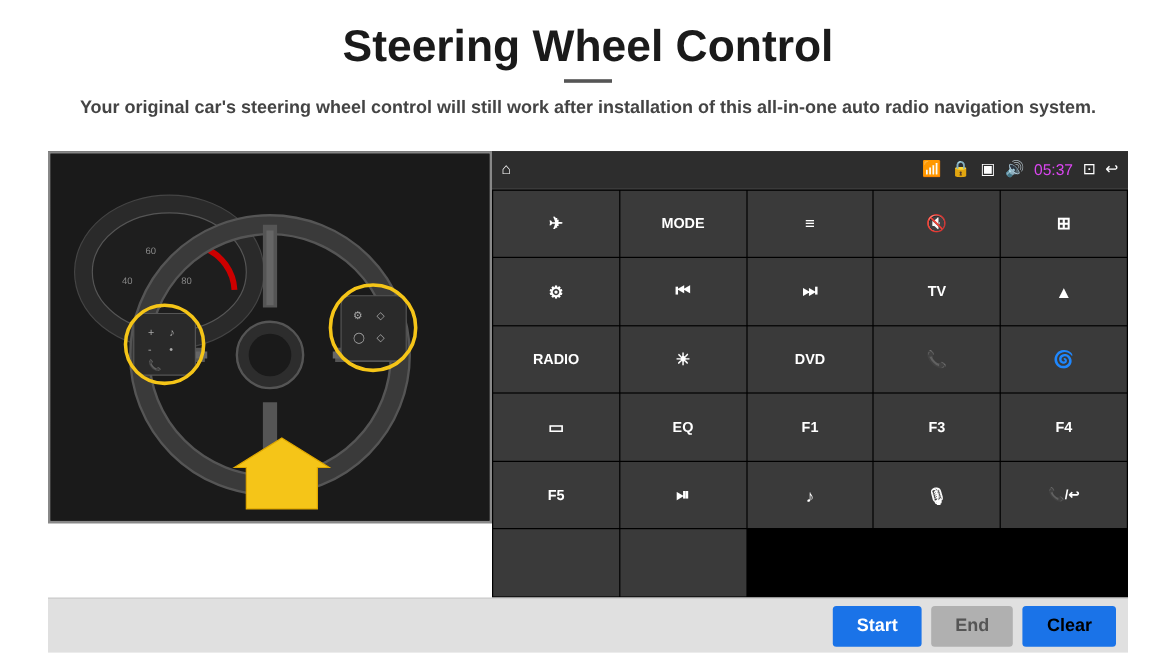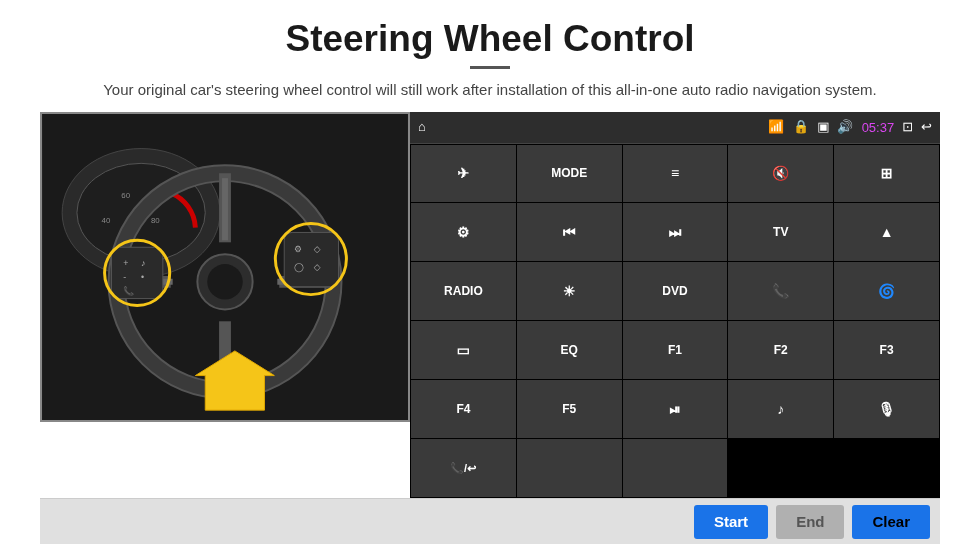--- a/index.html
+++ b/index.html
@@ -34,22 +34,23 @@
       height: 3px;
       background: #555;
       margin: 0 auto 10px;
     }
 
     .subtitle {
       font-size: 15px;
       color: #444;
       text-align: center;
       line-height: 1.5;
-      margin-bottom: 10px;
-      font-family: Arial, sans-serif;
+      margin-bottom: 24px;
+      font-family: Arial, sans-serif;
+      font-weight: bold;
     }
 
     .content-row {
       display: flex;
       flex-direction: row;
       width: 100%;
       gap: 0;
       flex: 1;
     }
 
@@ -322,23 +323,20 @@
           <span class="btn-icon">▭</span>
         </button>
         <button class="grid-btn">
           <span>EQ</span>
         </button>
         <button class="grid-btn">
           <span>F1</span>
         </button>
 
         <button class="grid-btn">
-          <span>F2</span>
-        </button>
-        <button class="grid-btn">
           <span>F3</span>
         </button>
         <button class="grid-btn">
           <span>F4</span>
         </button>
         <button class="grid-btn">
           <span>F5</span>
         </button>
         <button class="grid-btn">
           <span class="btn-icon">⏯</span>

